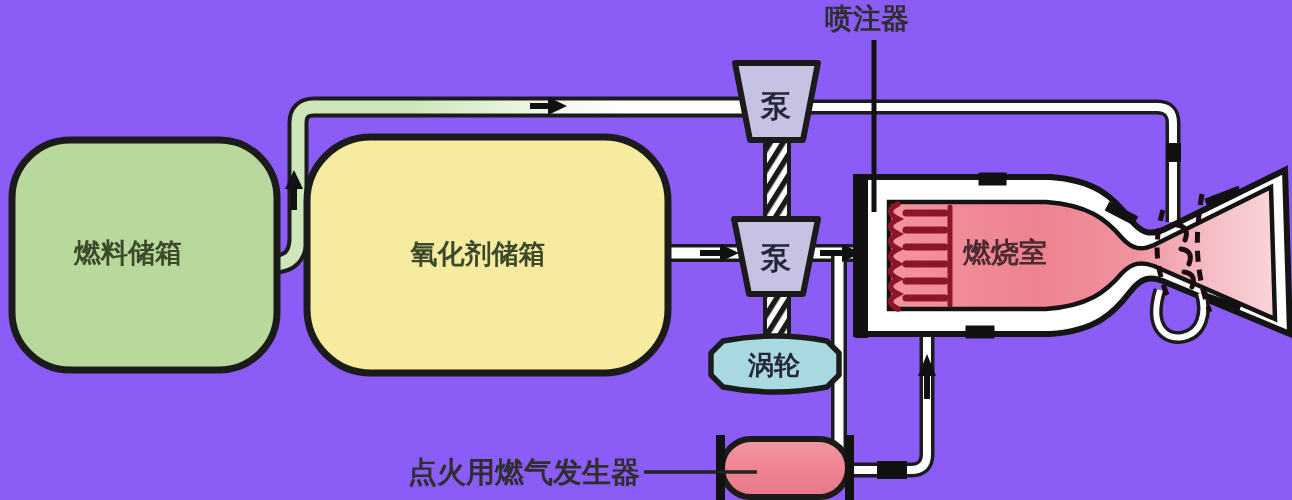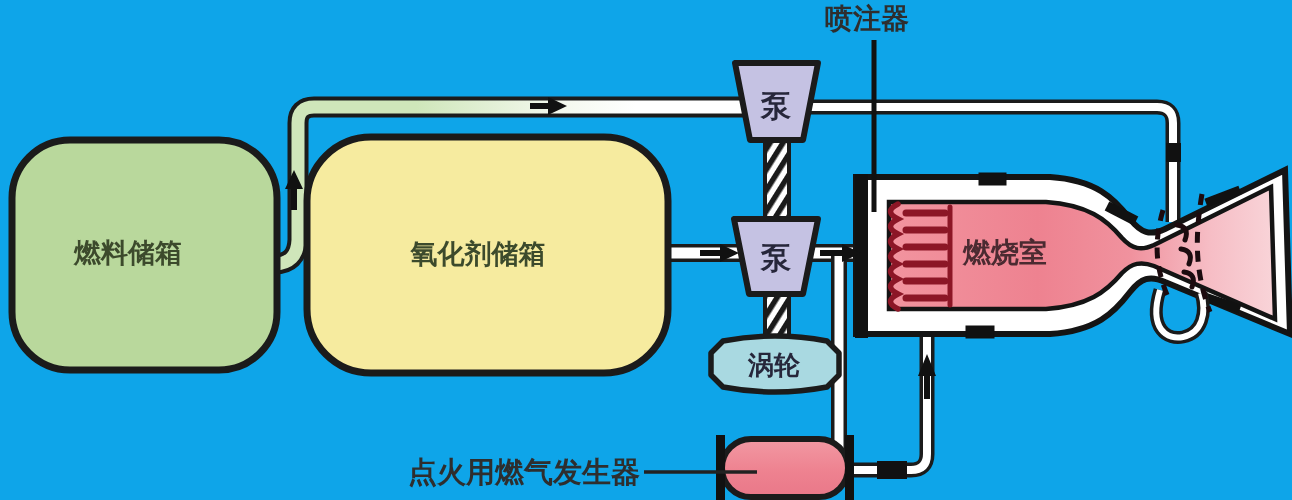--- a/index.html
+++ b/index.html
@@ -1,16 +1,16 @@
 <!DOCTYPE html>
 <html><head>
 <meta charset="utf-8">
 <style>
   html,body{margin:0;padding:0;background:#ffffff;}
-  .stage{width:1292px;height:500px;position:relative;background:#0ea5e9;overflow:hidden;}
+  .stage{width:1292px;height:500px;position:relative;background:#8b5cf6;overflow:hidden;}
   svg{display:block;}
   text{font-family:"Liberation Sans","DejaVu Sans",sans-serif;font-weight:bold;}
   .lbl{fill:#2e2e2e;}
   .tank-lbl{fill:#3c4a2c;}
   .pump-lbl{fill:#26263a;}
   .chamber-lbl{fill:#4b2a31;}
 </style>
 </head>
 <body>
 

